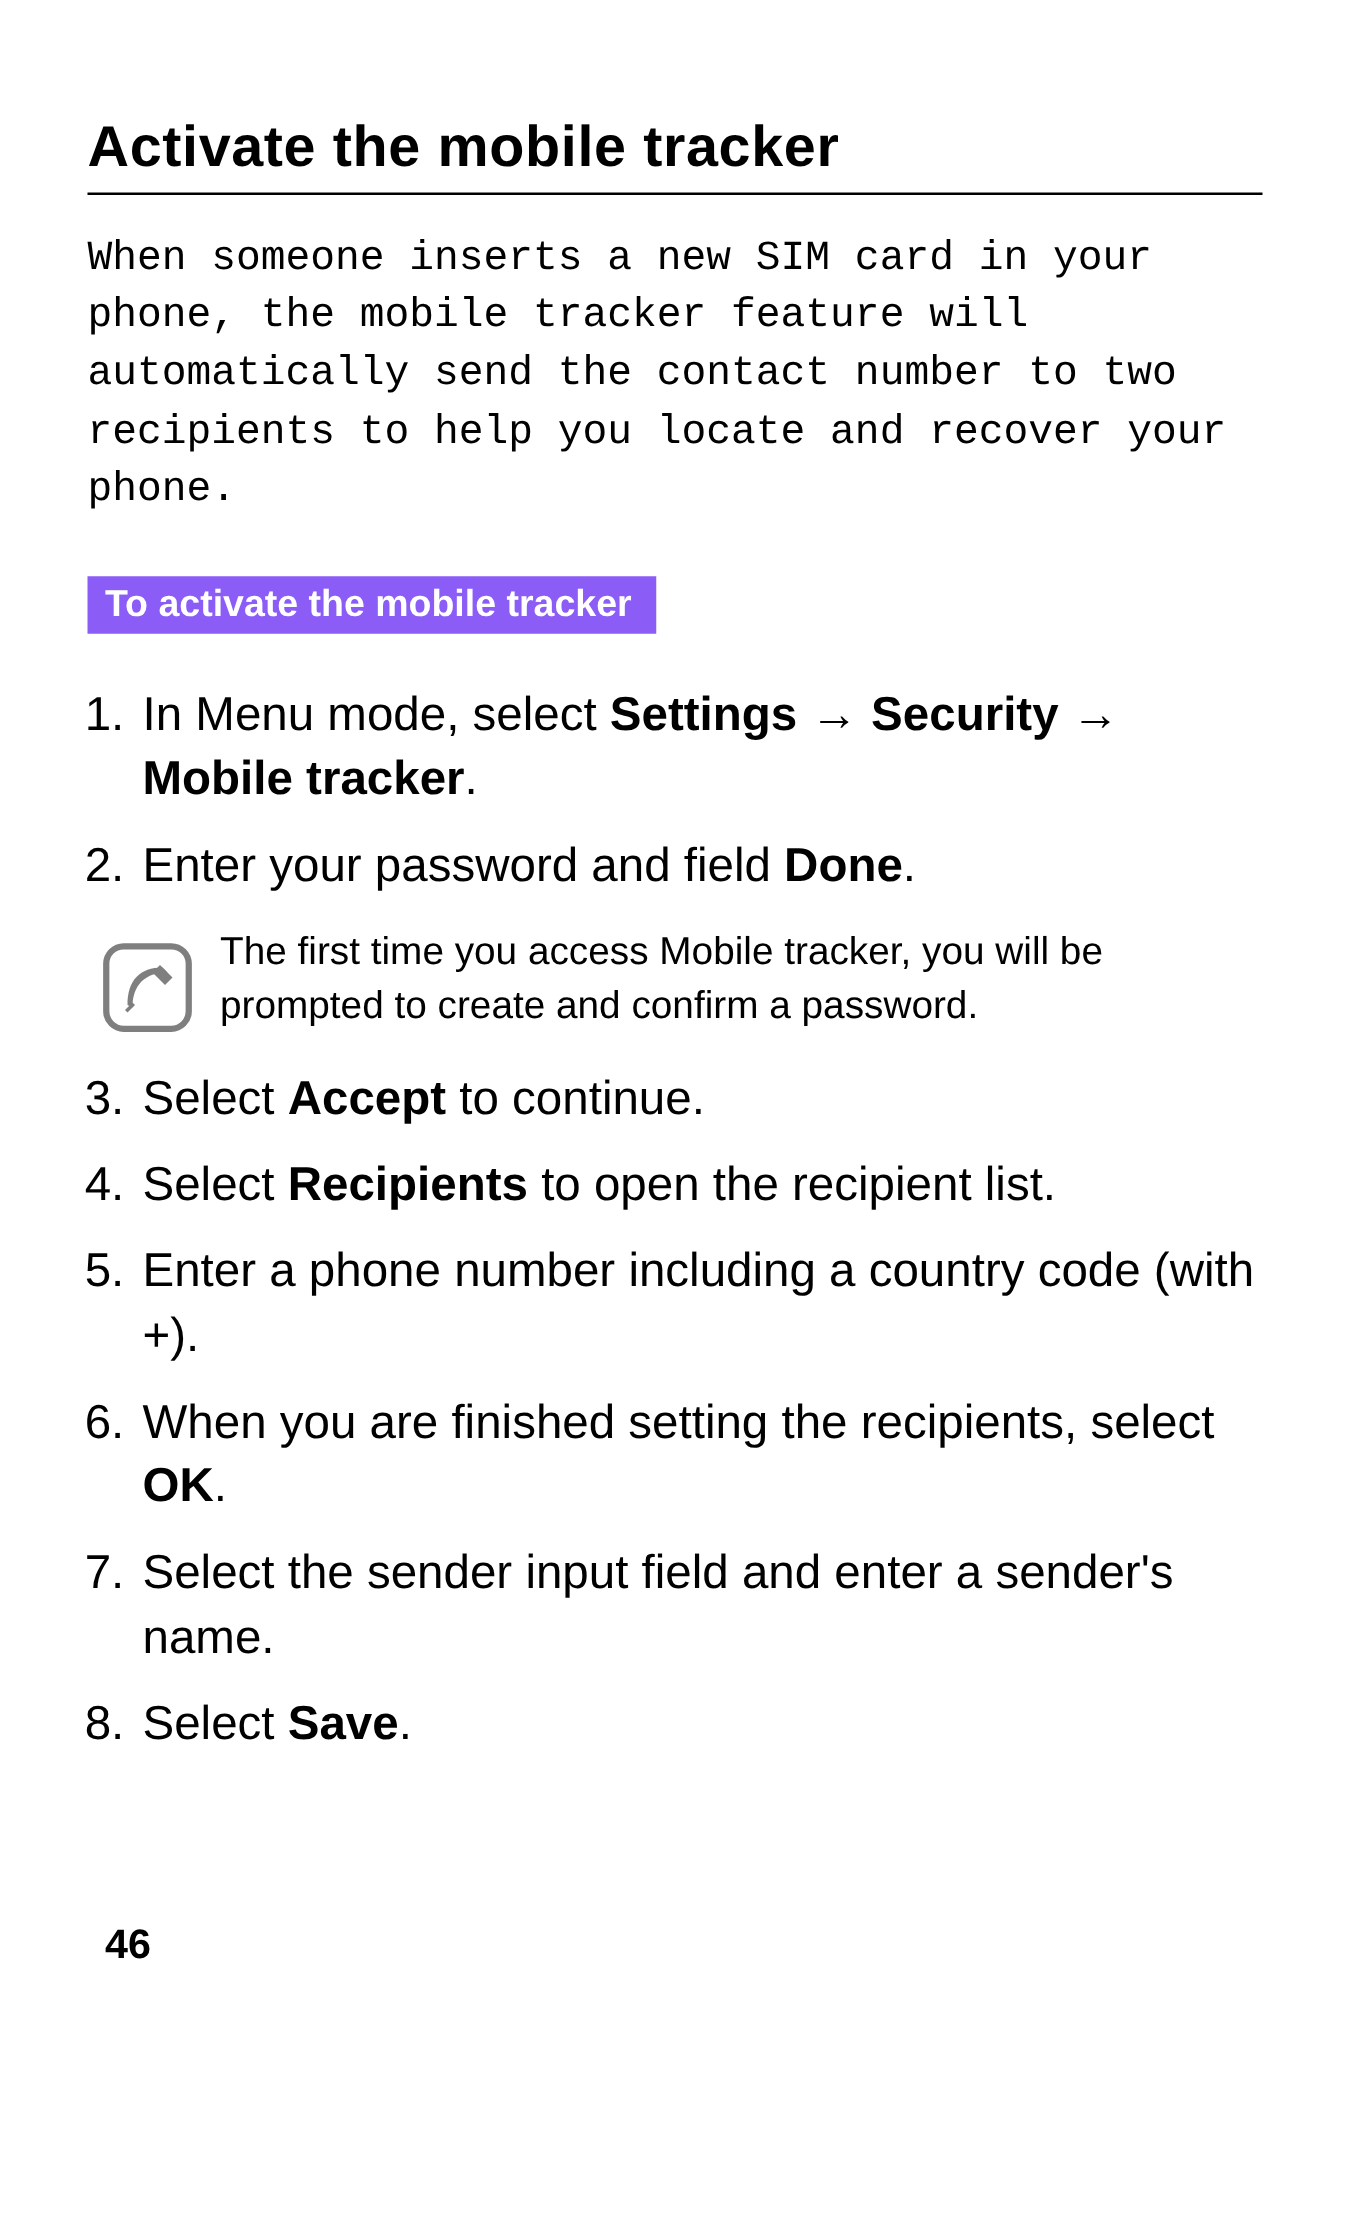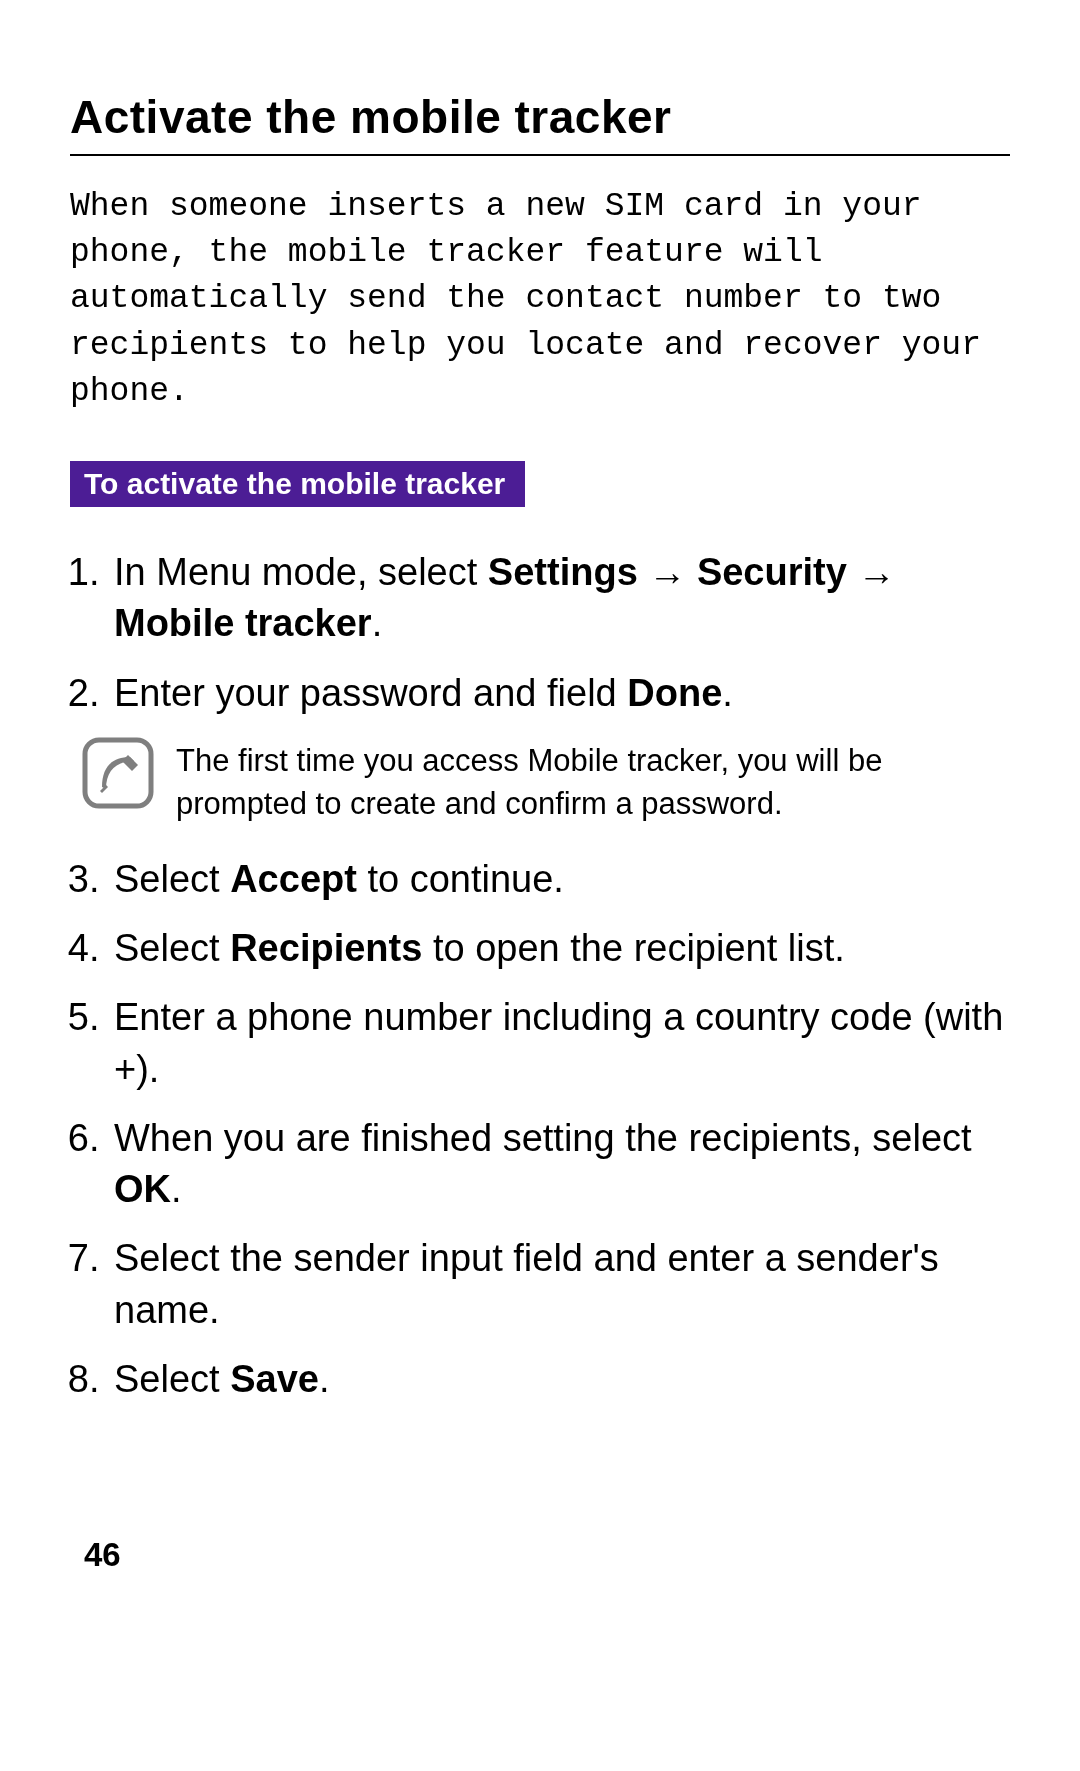--- a/index.html
+++ b/index.html
@@ -25,42 +25,42 @@
   }
   .intro {
     font-size: 33px;
     line-height: 1.4;
     margin-top: 28px;
     margin-bottom: 46px;
     font-family: Liberation Mono, monospace;
   }
   .section-label {
     display: inline-block;
-    background: #4c1d95;
+    background: #8b5cf6;
     color: #fff;
     font-weight: bold;
     font-size: 30px;
     padding: 6px 20px 6px 14px;
     margin-bottom: 24px;
   }
   ol.steps {
     margin: 16px 0 0 0;
     padding-left: 40px;
     font-size: 38px;
     line-height: 1.35;
   }
   ol.steps > li {
     padding-left: 4px;
     margin-bottom: 18px;
   }
   ol.steps b { font-weight: bold; }
   .arrow { font-family: Arial, sans-serif; font-weight: normal; }
   .note-row {
     display: flex;
-    align-items: flex-start;
+    align-items: flex-end;
     gap: 22px;
     margin: 18px 0 28px 0;
     padding-left: 12px;
   }
   .note-icon {
     width: 72px; height: 72px;
     flex-shrink: 0;
   }
   .note-text {
     font-size: 31px;

